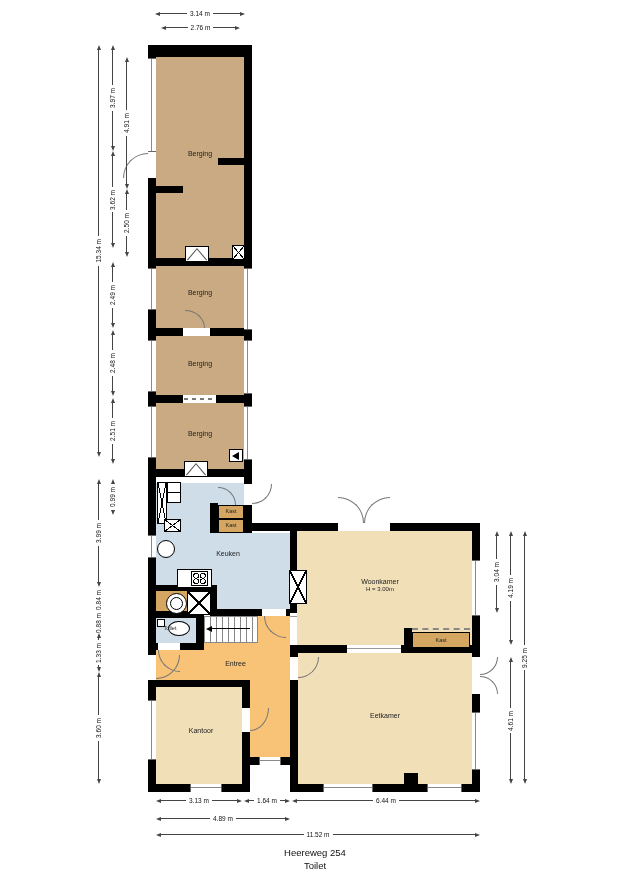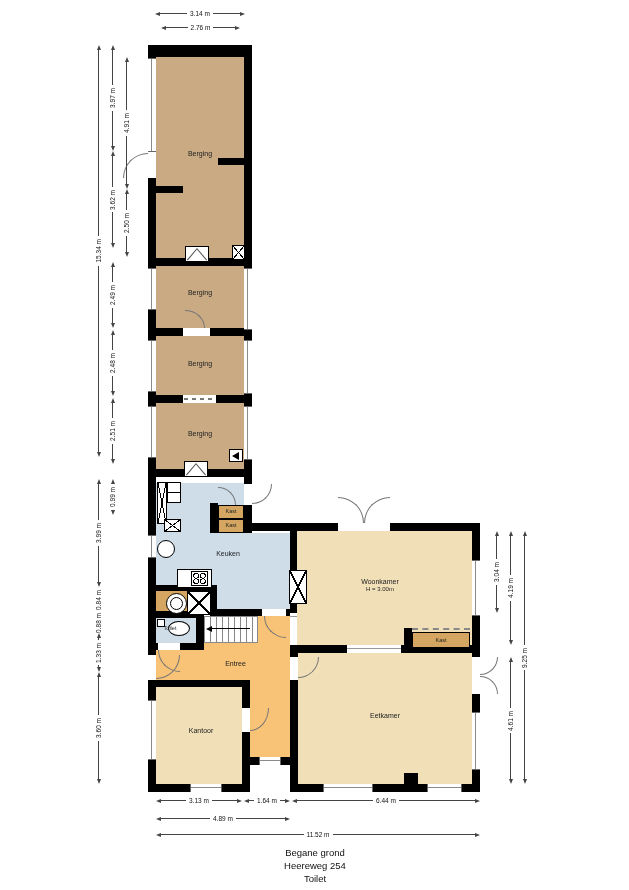--- a/index.html
+++ b/index.html
@@ -385,18 +385,17 @@
   </div>
   <div class="dimh" style="left:156px;top:831px;width:324px;">
     <i class="al"></i>
       <span class="l"></span>
       <span class="t">11.52 m</span>
       <span class="l"></span>
       <i class="ar"></i>
   </div>
 
   <div class="title" style="left:215px;top:847px;width:200px;">
-    <div>Begane grond</div>
     <div>Heereweg 254</div>
     <div>Toilet</div>
   </div>
 
 </div>
 
 </body></html>

